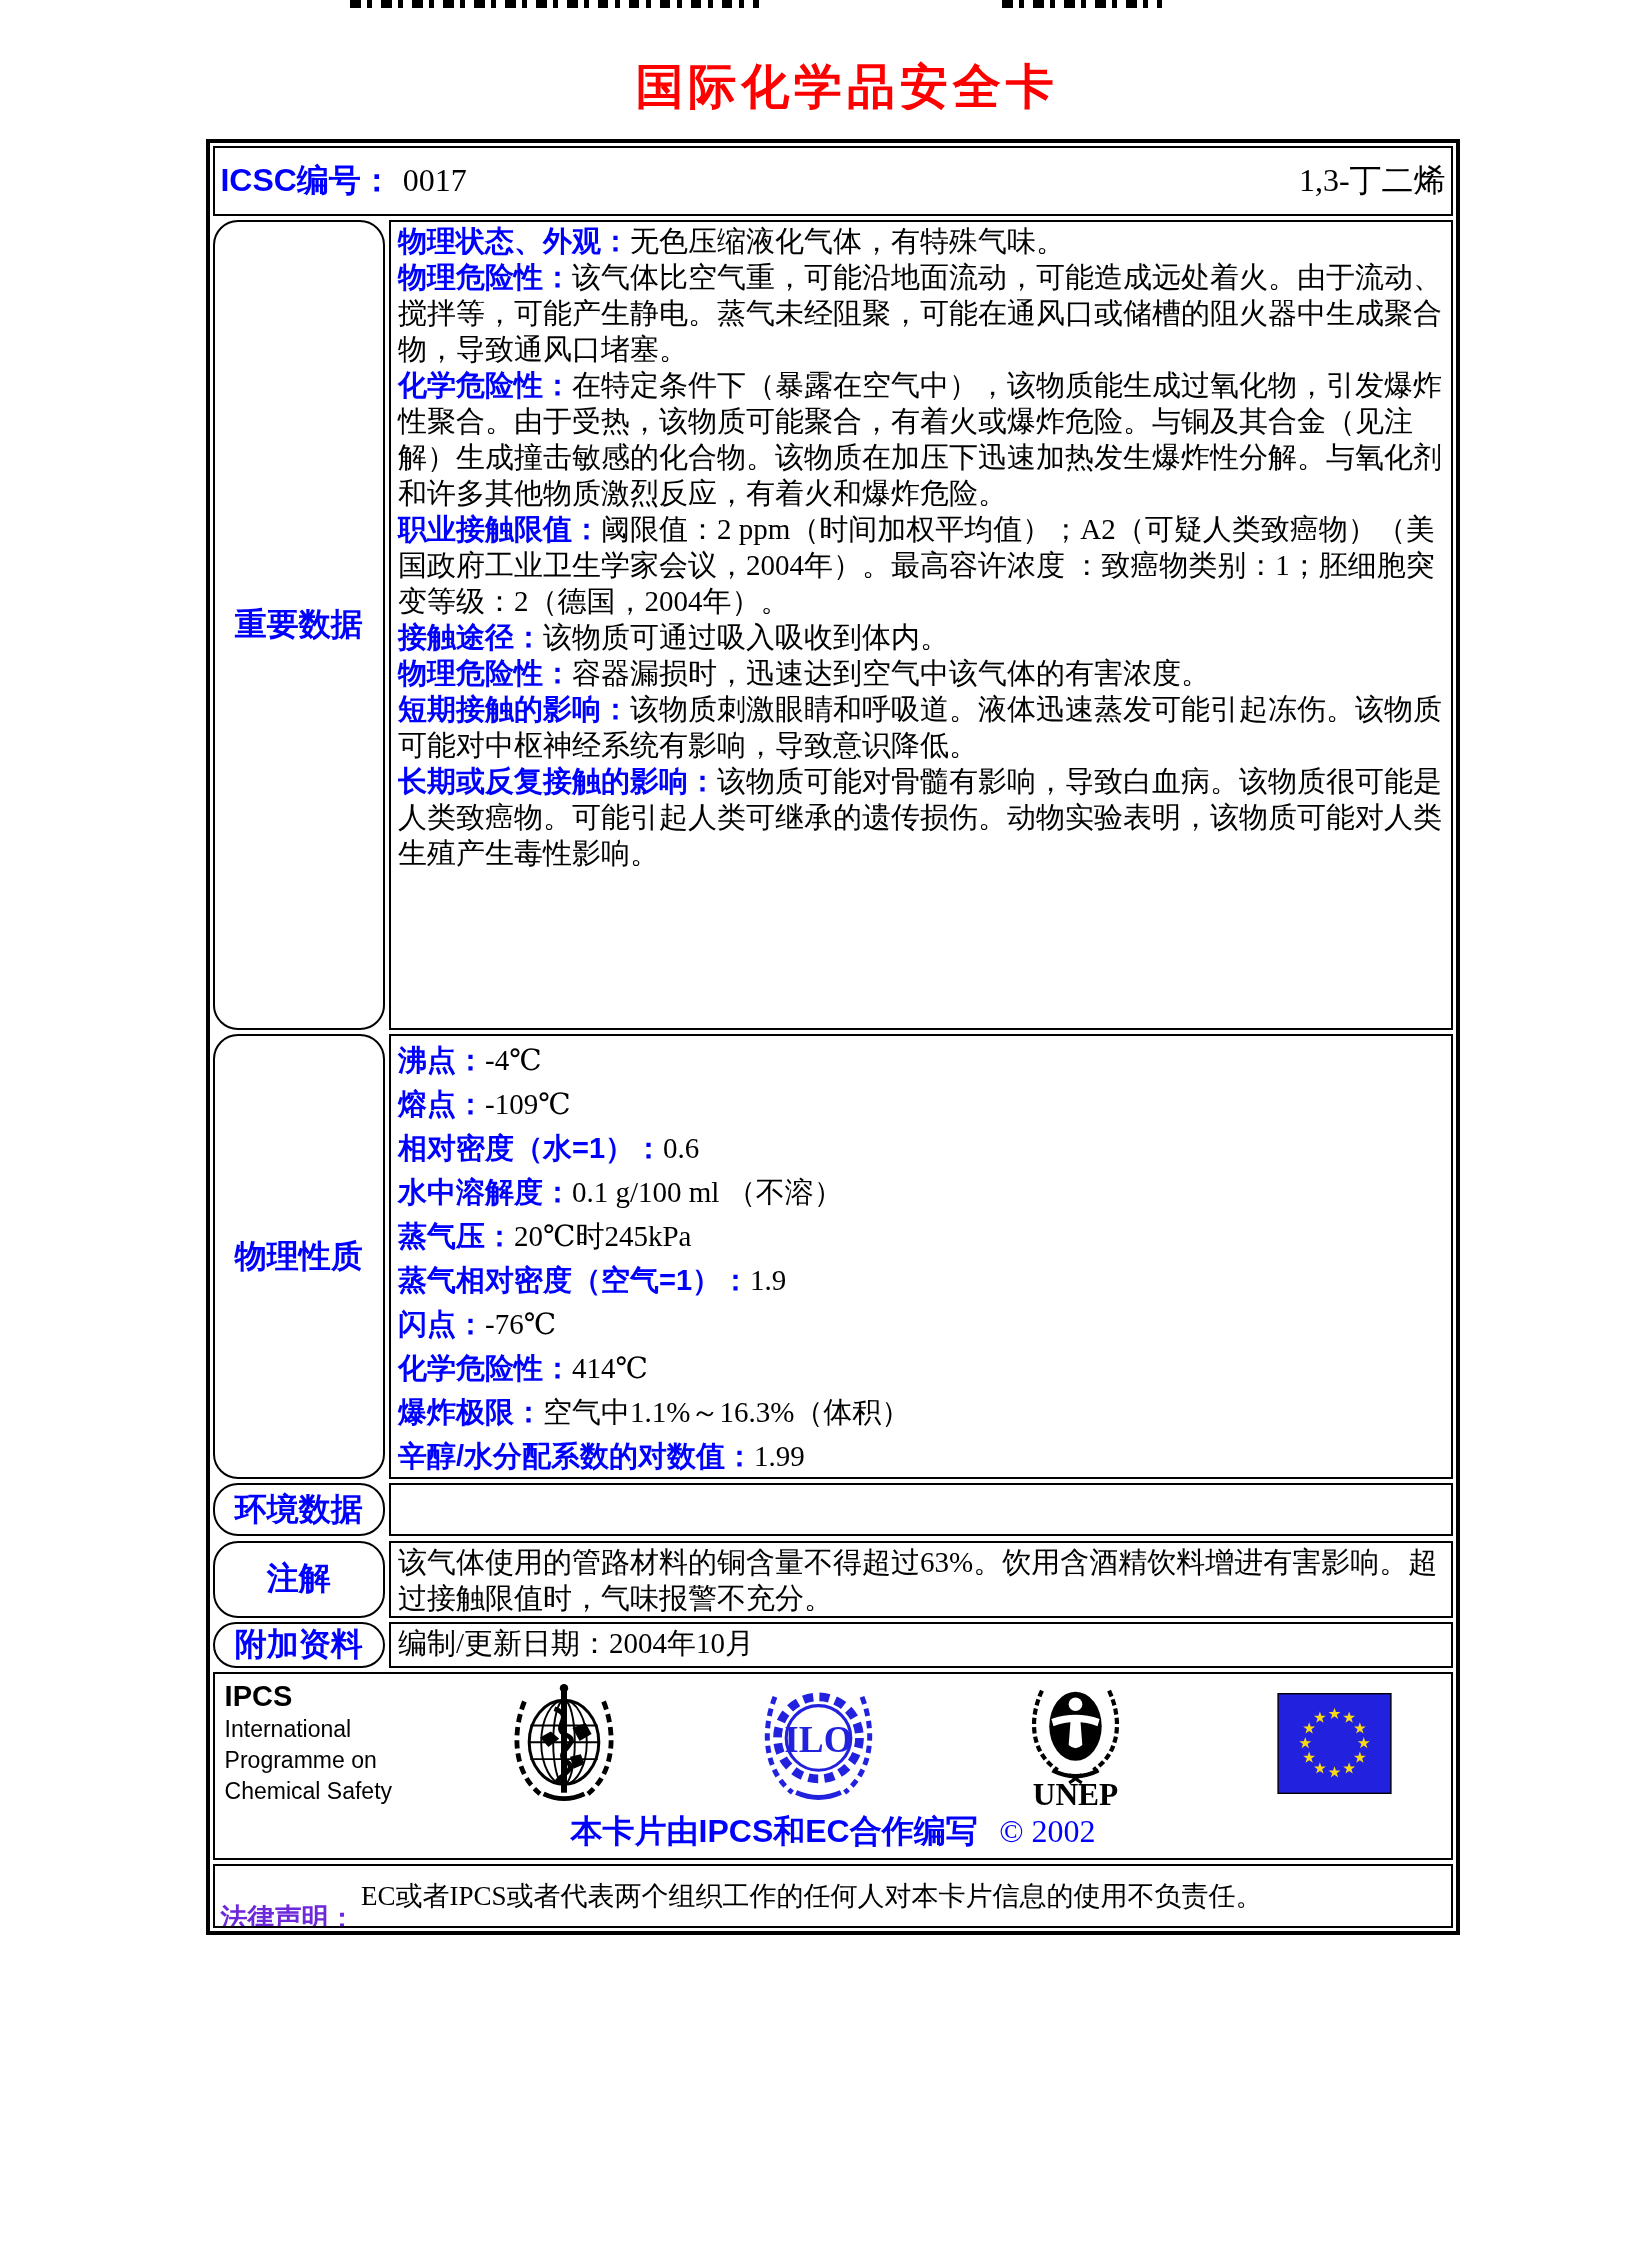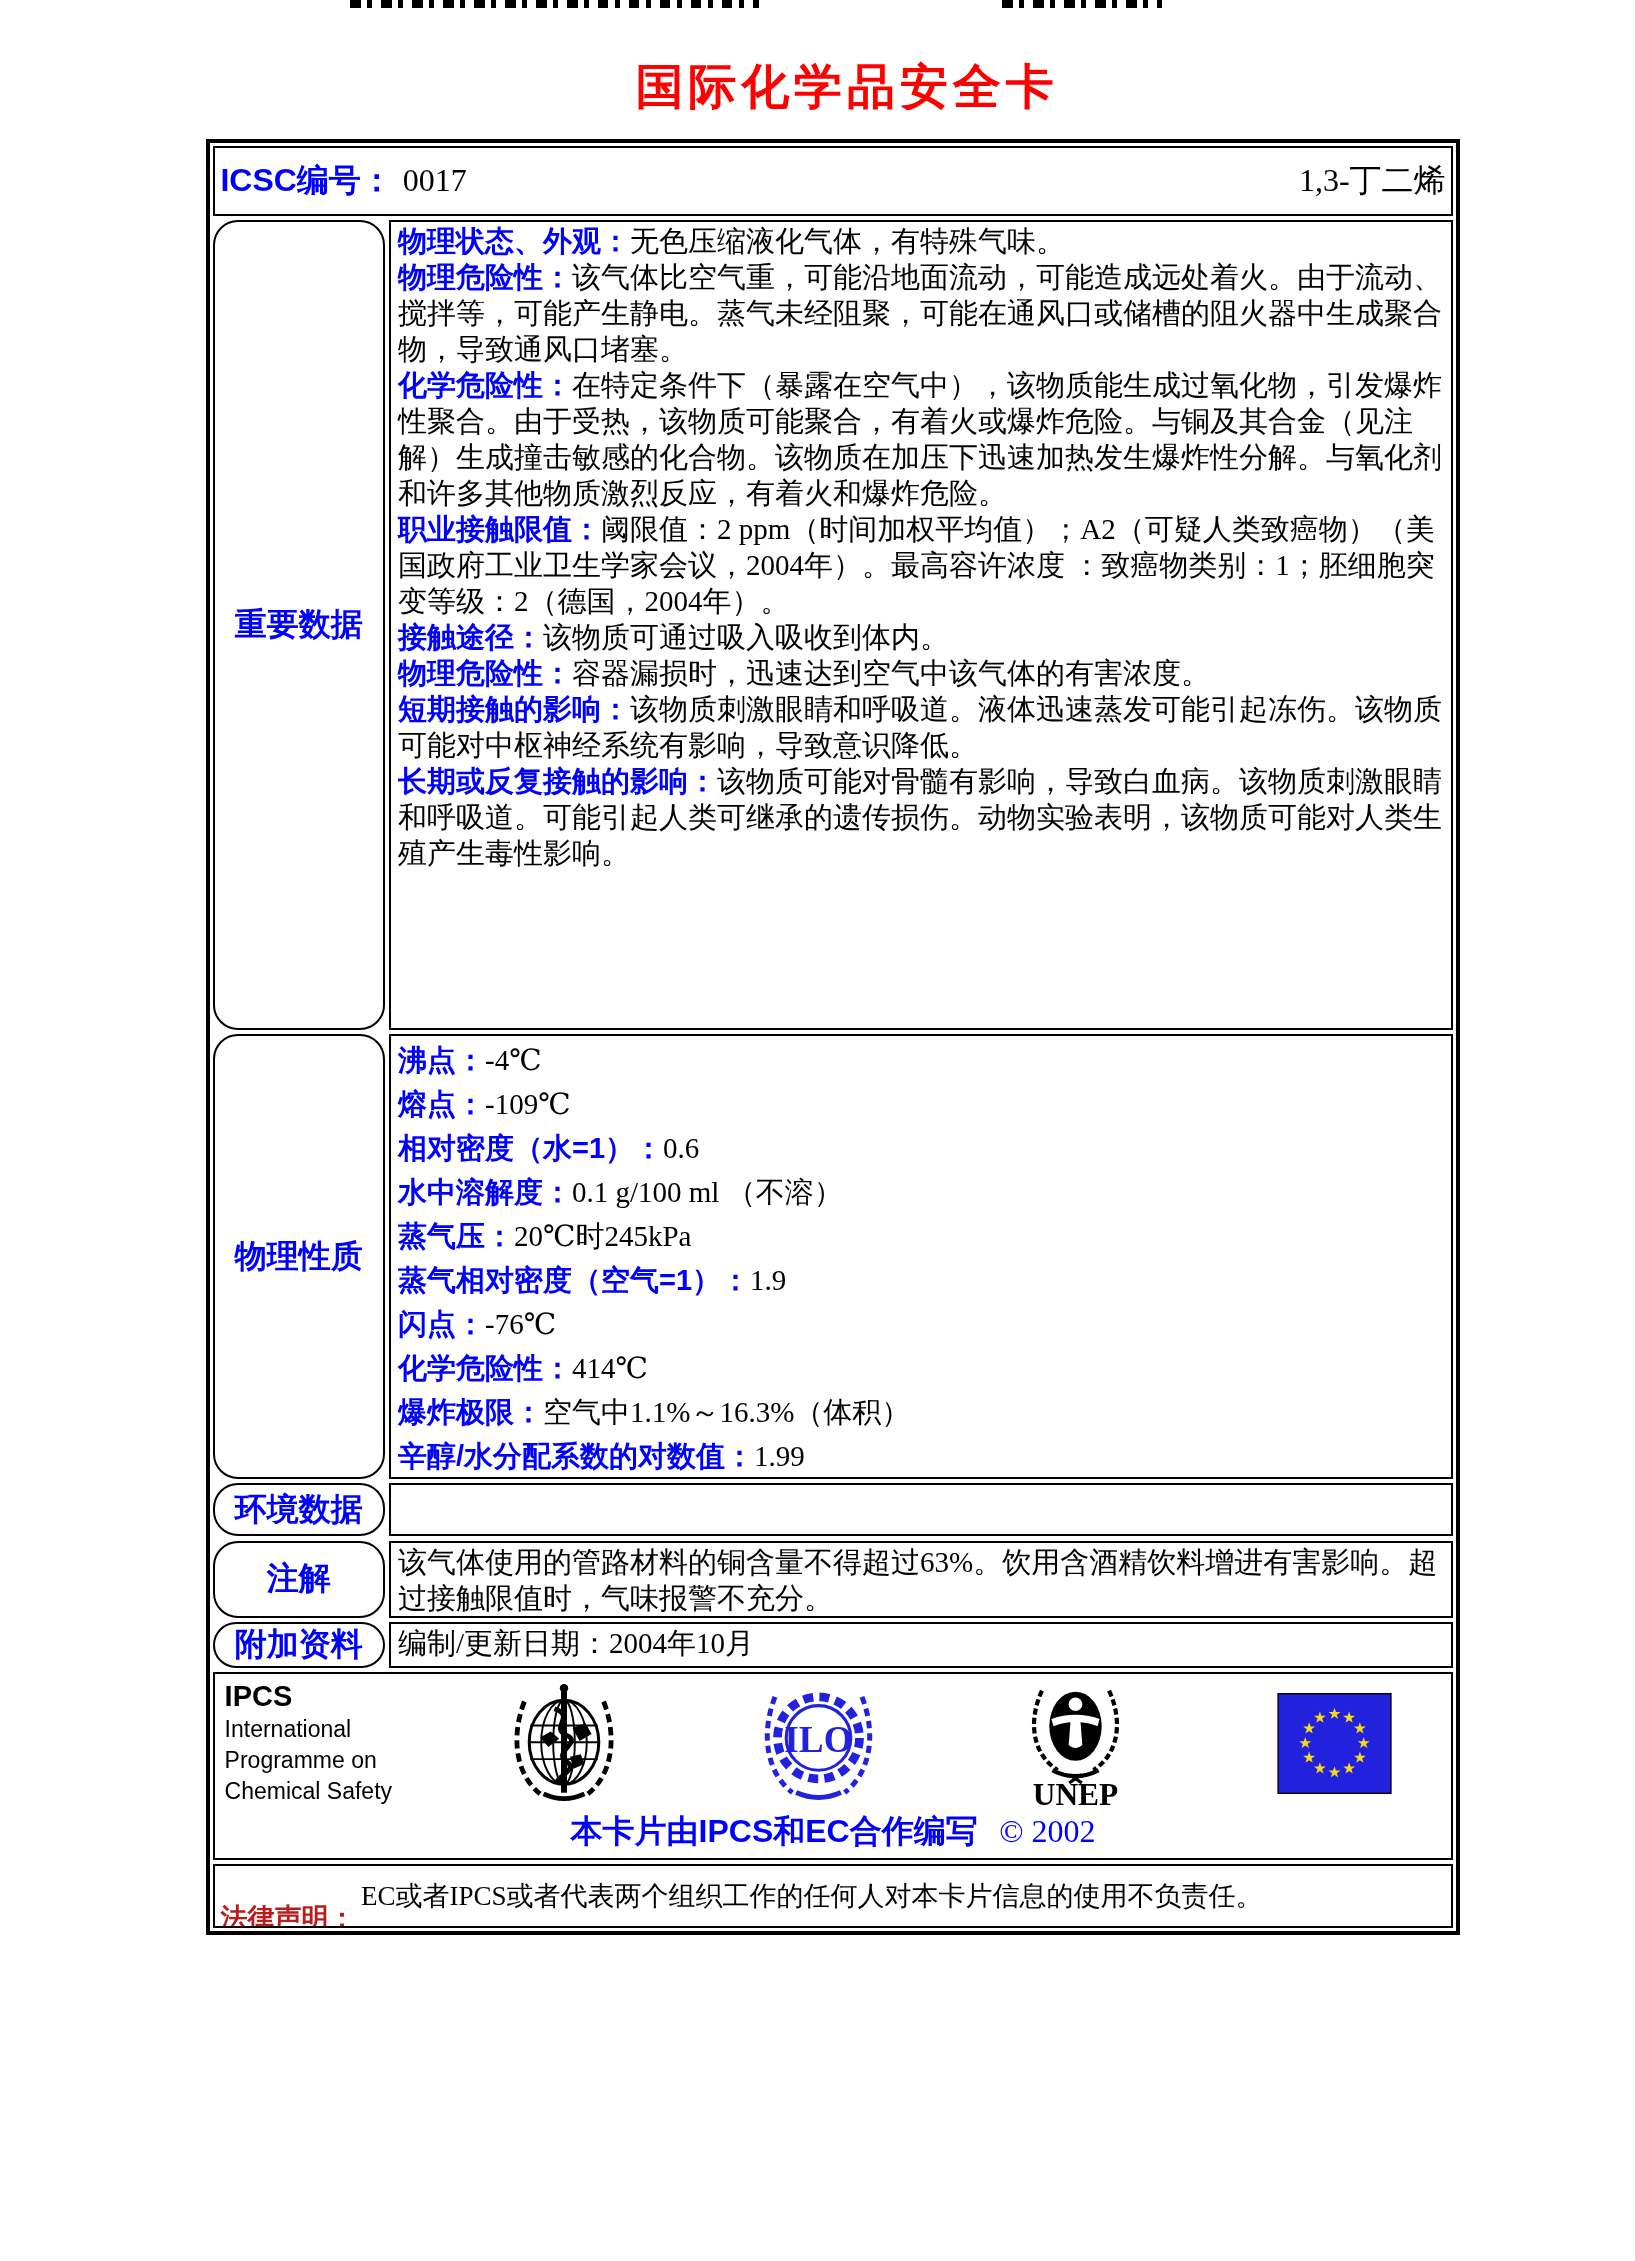--- a/index.html
+++ b/index.html
@@ -66,21 +66,21 @@
   .eu-flag{margin-left:129px;}
   .caption-line{
     text-align:center;font-size:32px;color:#0000ff;margin-top:1.4px;
     font-family:"Liberation Sans","DejaVu Sans",sans-serif;
   }
   .caption-main{font-weight:bold;}
   .caption-copy{font-weight:normal;margin-left:12.6px;font-family:"Liberation Serif","DejaVu Serif",serif;}
 
   
   .legal{display:flex;align-items:center;padding:0 5.6px;font-size:27px;}
-  .legal-label{font-family:Liberation Serif, serif;font-weight:bold;color:#b91c1c;white-space:nowrap;margin-top:44px;}
+  .legal-label{font-family:Liberation Serif, serif;font-weight:bold;color:#6d28d9;white-space:nowrap;margin-top:44px;}
   .legal-text{margin-left:5.6px;}
 </style>
 </head>
 <body>
 
 <div class="clip-frag frag1"></div>
 <div class="clip-frag frag2"></div>
 
 <div class="page-title">国际化学品安全卡</div>
 
@@ -97,21 +97,21 @@
 
     <div class="cell label-cell" style="grid-row:2;">重要数据</div>
     <div class="cell content-cell" style="grid-row:2;">
         <div class="para"><span class="term">物理状态、外观：</span><span class="val">无色压缩液化气体，有特殊气味。</span></div>
         <div class="para"><span class="term">物理危险性：</span><span class="val">该气体比空气重，可能沿地面流动，可能造成远处着火。由于流动、搅拌等，可能产生静电。蒸气未经阻聚，可能在通风口或储槽的阻火器中生成聚合物，导致通风口堵塞。</span></div>
         <div class="para"><span class="term">化学危险性：</span><span class="val">在特定条件下（暴露在空气中），该物质能生成过氧化物，引发爆炸性聚合。由于受热，该物质可能聚合，有着火或爆炸危险。与铜及其合金（见注解）生成撞击敏感的化合物。该物质在加压下迅速加热发生爆炸性分解。与氧化剂和许多其他物质激烈反应，有着火和爆炸危险。</span></div>
         <div class="para"><span class="term">职业接触限值：</span><span class="val">阈限值：2 ppm（时间加权平均值）；A2（可疑人类致癌物）（美国政府工业卫生学家会议，2004年）。最高容许浓度 ：致癌物类别：1；胚细胞突变等级：2（德国，2004年）。</span></div>
         <div class="para"><span class="term">接触途径：</span><span class="val">该物质可通过吸入吸收到体内。</span></div>
         <div class="para"><span class="term">物理危险性：</span><span class="val">容器漏损时，迅速达到空气中该气体的有害浓度。</span></div>
         <div class="para"><span class="term">短期接触的影响：</span><span class="val">该物质刺激眼睛和呼吸道。液体迅速蒸发可能引起冻伤。该物质可能对中枢神经系统有影响，导致意识降低。</span></div>
-        <div class="para"><span class="term">长期或反复接触的影响：</span><span class="val">该物质可能对骨髓有影响，导致白血病。该物质刺激眼睛和呼吸道。可能引起人类可继承的遗传损伤。动物实验表明，该物质可能对人类生殖产生毒性影响。</span></div>
+        <div class="para"><span class="term">长期或反复接触的影响：</span><span class="val">该物质可能对骨髓有影响，导致白血病。该物质很可能是人类致癌物。可能引起人类可继承的遗传损伤。动物实验表明，该物质可能对人类生殖产生毒性影响。</span></div>
       </div>
 
     <div class="cell label-cell" style="grid-row:3;">物理性质</div>
     <div class="cell content-cell phys" style="grid-row:3;">
         <div class="para"><span class="term">沸点：</span><span class="val">-4℃</span></div>
         <div class="para"><span class="term">熔点：</span><span class="val">-109℃</span></div>
         <div class="para"><span class="term">相对密度（水=1）：</span><span class="val">0.6</span></div>
         <div class="para"><span class="term">水中溶解度：</span><span class="val">0.1 g/100 ml （不溶）</span></div>
         <div class="para"><span class="term">蒸气压：</span><span class="val">20℃时245kPa</span></div>
         <div class="para"><span class="term">蒸气相对密度（空气=1）：</span><span class="val">1.9</span></div>

